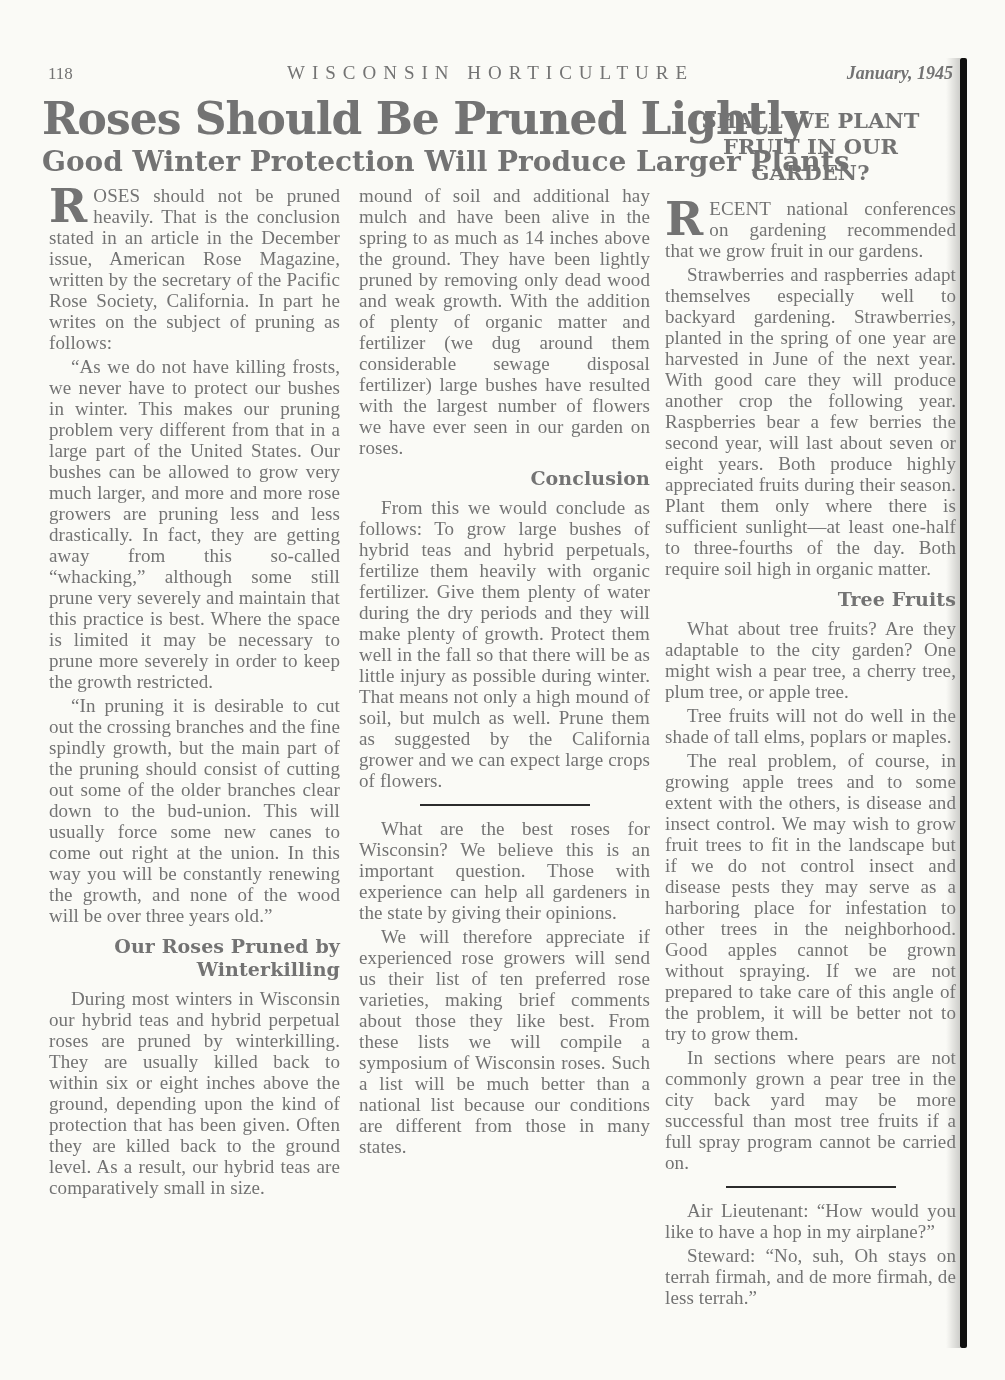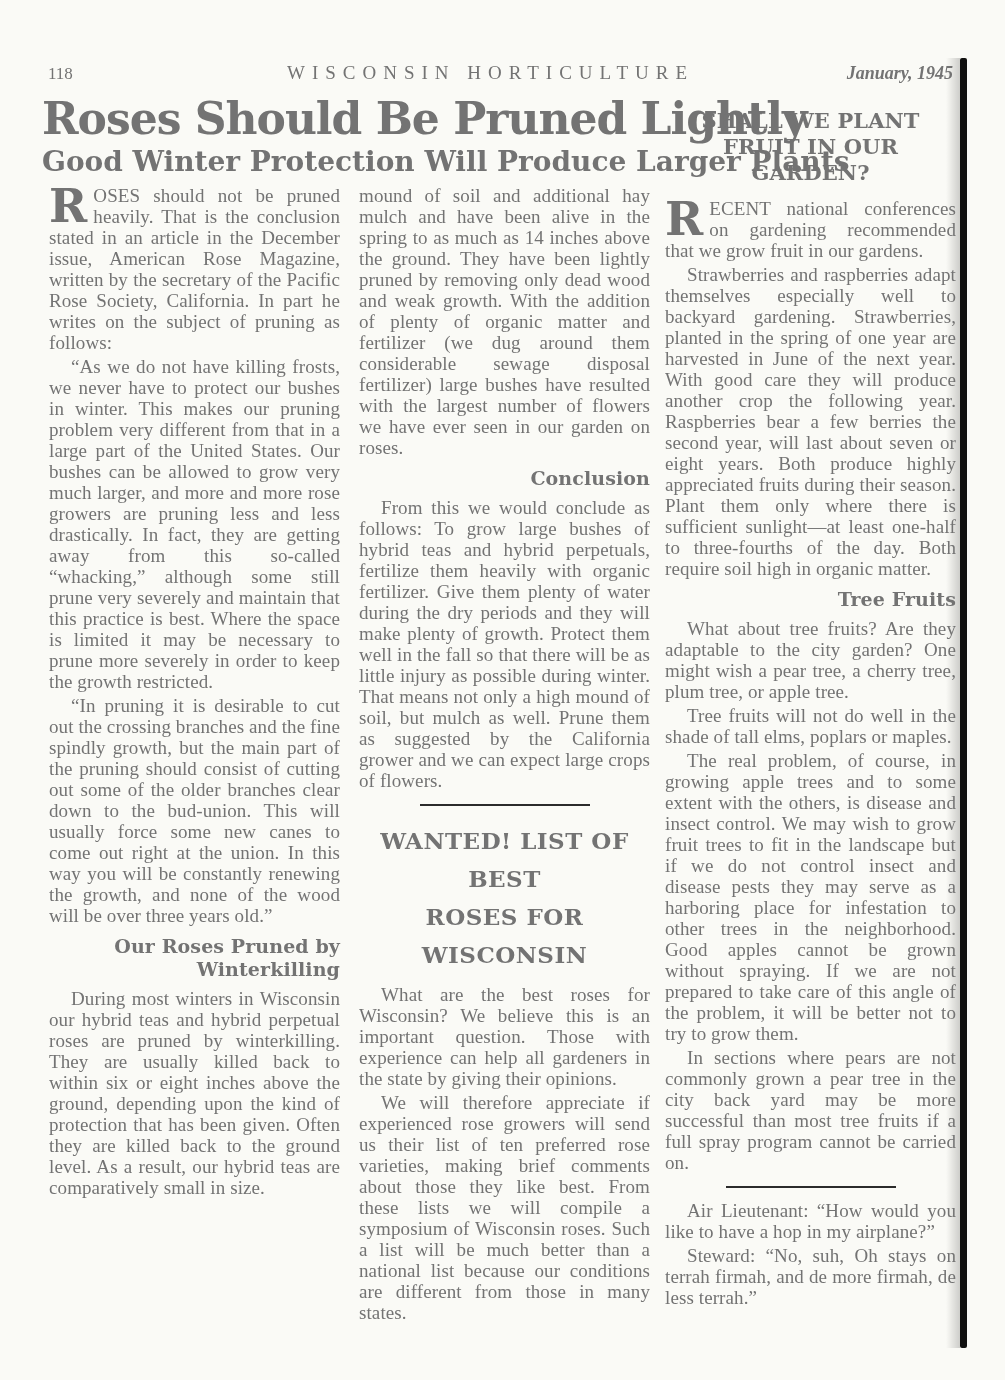--- a/index.html
+++ b/index.html
@@ -148,24 +148,20 @@
     <p class="indent">“In pruning it is desirable to cut out the crossing branches and the fine spindly growth, but the main part of the pruning should consist of cutting out some of the older branches clear down to the bud-union. This will usually force some new canes to come out right at the union. In this way you will be constantly renewing the growth, and none of the wood will be over three years old.”</p>
     <h3 class="sec-heading">Our Roses Pruned by Winterkilling</h3>
     <p class="indent">During most winters in Wisconsin our hybrid teas and hybrid perpetual roses are pruned by winterkilling. They are usually killed back to within six or eight inches above the ground, depending upon the kind of protection that has been given. Often they are killed back to the ground level. As a result, our hybrid teas are comparatively small in size.</p>
   </div>
 
   <div class="col col-2">
     <p>mound of soil and additional hay mulch and have been alive in the spring to as much as 14 inches above the ground. They have been lightly pruned by removing only dead wood and weak growth. With the addition of plenty of organic matter and fertilizer (we dug around them considerable sewage disposal fertilizer) large bushes have resulted with the largest number of flowers we have ever seen in our garden on roses.</p>
     <h3 class="sec-heading">Conclusion</h3>
     <p class="indent">From this we would conclude as follows: To grow large bushes of hybrid teas and hybrid perpetuals, fertilize them heavily with organic fertilizer. Give them plenty of water during the dry periods and they will make plenty of growth. Protect them well in the fall so that there will be as little injury as possible during winter. That means not only a high mound of soil, but mulch as well. Prune them as suggested by the California grower and we can expect large crops of flowers.</p>
     <hr class="divider">
-    <div class="wanted-heading">
-      <div>WANTED! LIST OF BEST</div>
-      <div>ROSES FOR WISCONSIN</div>
-    </div>
     <p class="indent">What are the best roses for Wisconsin? We believe this is an important question. Those with experience can help all gardeners in the state by giving their opinions.</p>
     <p class="indent">We will therefore appreciate if experienced rose growers will send us their list of ten preferred rose varieties, making brief comments about those they like best. From these lists we will compile a symposium of Wisconsin roses. Such a list will be much better than a national list because our conditions are different from those in many states.</p>
   </div>
 
   <div class="col col-3">
     <h2 class="big-heading">SHALL WE PLANT FRUIT IN OUR GARDEN?</h2>
     <p><span class="dropcap">R</span><span>ECENT national conferences on gardening recommended that we grow fruit in our gardens.</span></p>
     <p class="indent">Strawberries and raspberries adapt themselves especially well to backyard gardening. Strawberries, planted in the spring of one year are harvested in June of the next year. With good care they will produce another crop the following year. Raspberries bear a few berries the second year, will last about seven or eight years. Both produce highly appreciated fruits during their season. Plant them only where there is sufficient sunlight—at least one-half to three-fourths of the day. Both require soil high in organic matter.</p>
     <h3 class="sec-heading">Tree Fruits</h3>
     <p class="indent">What about tree fruits? Are they adaptable to the city garden? One might wish a pear tree, a cherry tree, plum tree, or apple tree.</p>

